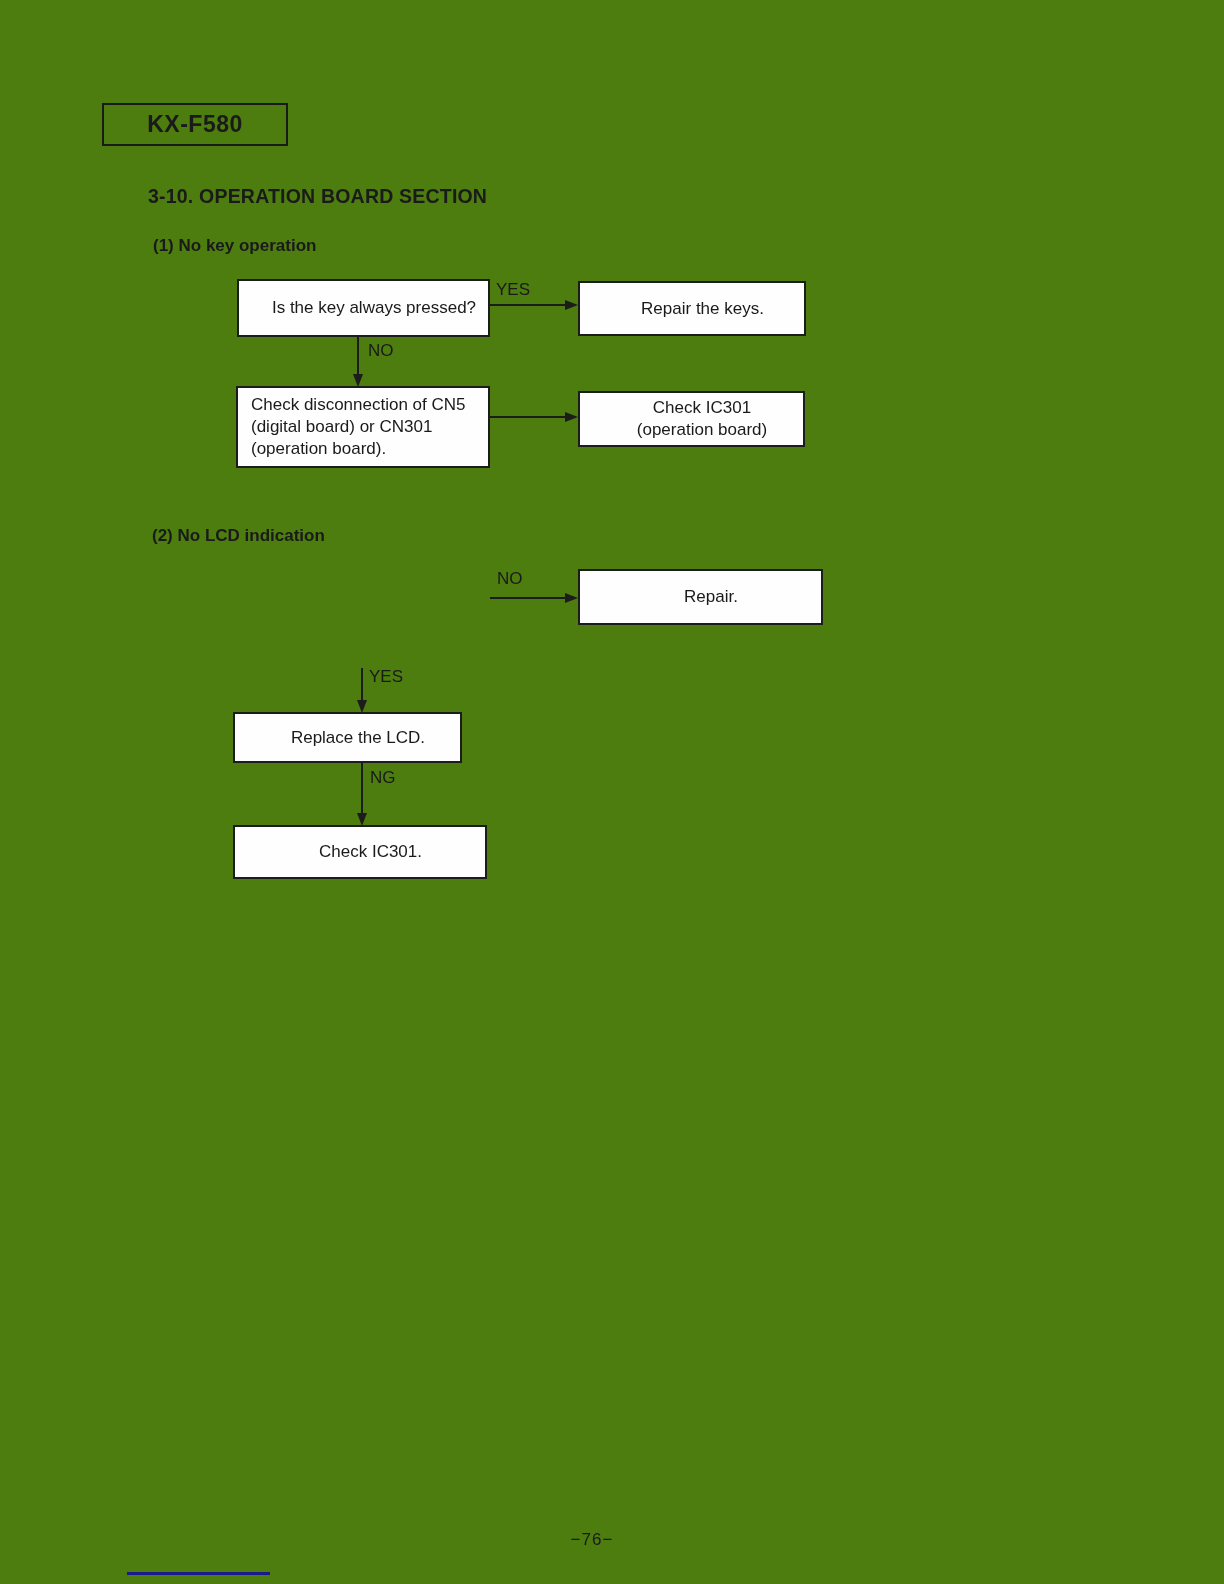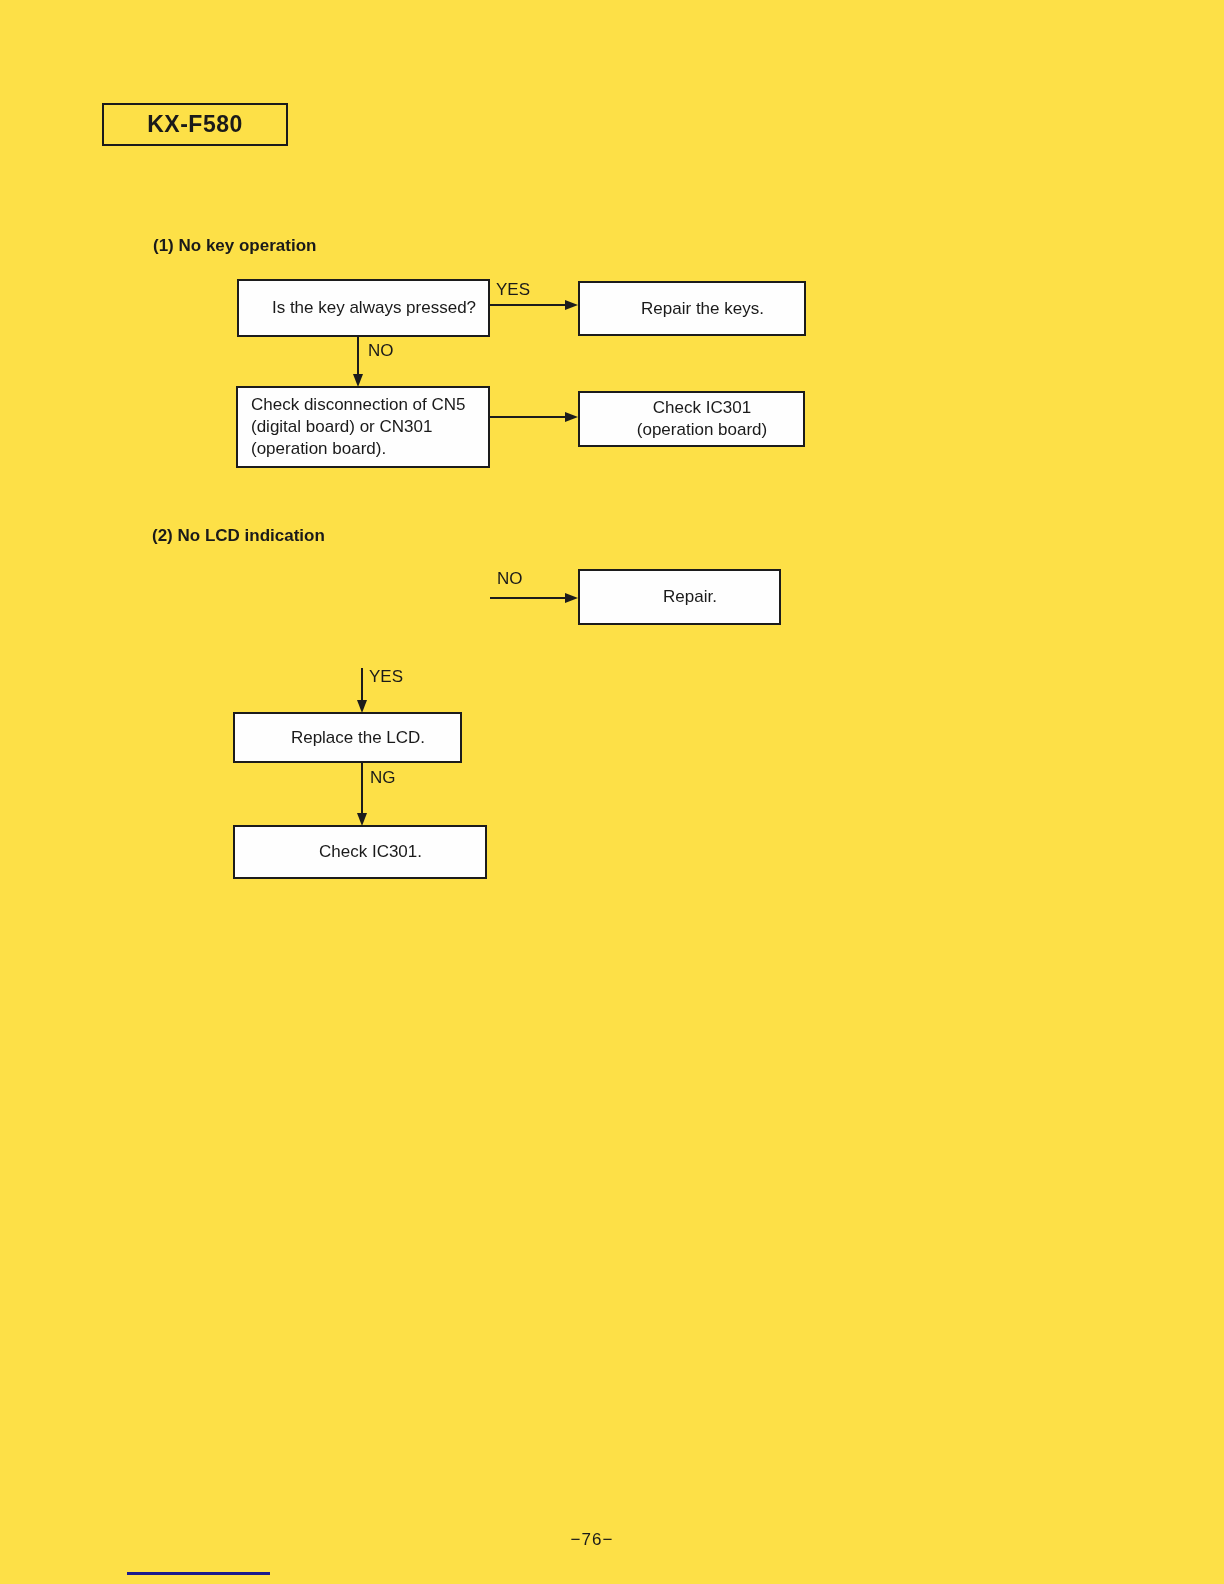--- a/index.html
+++ b/index.html
@@ -4,21 +4,21 @@
 <style>
   * { margin: 0; padding: 0; box-sizing: border-box; }
   html, body { background: #ffffff; }
   body {
     width: 1224px; height: 1584px;
     font-family: "Liberation Sans", "DejaVu Sans", sans-serif;
     color: #1a1a1a;
     position: relative;
     overflow: hidden;
   }
-  .page { position: absolute; inset: 0; background: #fde047; }
+  .page { position: absolute; inset: 0; background: #4d7c0f; }
 
   .model-box {
     position: absolute; left: 102px; top: 103px; width: 186px; height: 43px;
     border: 2.5px solid #1a1a1a;
     display: flex; align-items: center; justify-content: center;
     font-weight: bold; font-size: 23px; letter-spacing: 0.5px;
   }
   .section-title {
     position: absolute; left: 148px; top: 185px;
     font-weight: bold; font-size: 19.5px; letter-spacing: 0.2px;
@@ -38,21 +38,21 @@
     display: flex; align-items: center;
   }
   .fc-center { justify-content: center; text-align: center; padding-left: 21px; }
   .fc-left { justify-content: flex-start; text-align: left; padding-left: 13px; padding-right: 6px; }
 
   .n-q1        { left: 237px; top: 279px; width: 253px; height: 58px; }
   .n-repkeys   { left: 578px; top: 281px; width: 228px; height: 55px; }
   .n-cn5       { left: 236px; top: 386px; width: 254px; height: 82px; }
   .n-ic301op   { left: 578px; top: 391px; width: 227px; height: 56px; }
   .n-q2        { left: 232px; top: 569px; width: 258px; height: 99px; }
-  .n-repair    { left: 578px; top: 569px; width: 203px; height: 56px; }
+  .n-repair    { left: 578px; top: 569px; width: 245px; height: 56px; }
   .n-replcd    { left: 233px; top: 712px; width: 229px; height: 51px; }
   .n-ic301     { left: 233px; top: 825px; width: 254px; height: 54px; }
 
   .edge-label {
     position: absolute; font-size: 17px; line-height: 18px; color: #1a1a1a;
   }
   .hline { position: absolute; height: 2px; background: #1c1c1c; }
   .vline { position: absolute; width: 2px;  background: #1c1c1c; }
   .arr-right {
     position: absolute; width: 0; height: 0;
@@ -77,20 +77,21 @@
   }
 </style>
 </head>
 <body>
 
 <div class="page">
 
   <div class="model-box">
     <span>KX-F580</span>
   </div>
+  <div class="section-title">3-10. OPERATION BOARD SECTION</div>
 
   <div class="sub-heading sub1">(1) No key operation</div>
 
   <div class="fc-node fc-center n-q1">Is the key always pressed?</div>
   <div class="fc-node fc-center n-repkeys">Repair the keys.</div>
   <div class="fc-node fc-left n-cn5">Check disconnection of CN5
 (digital board) or CN301
 (operation board).</div>
   <div class="fc-node fc-center n-ic301op">Check IC301
 (operation board)</div>

